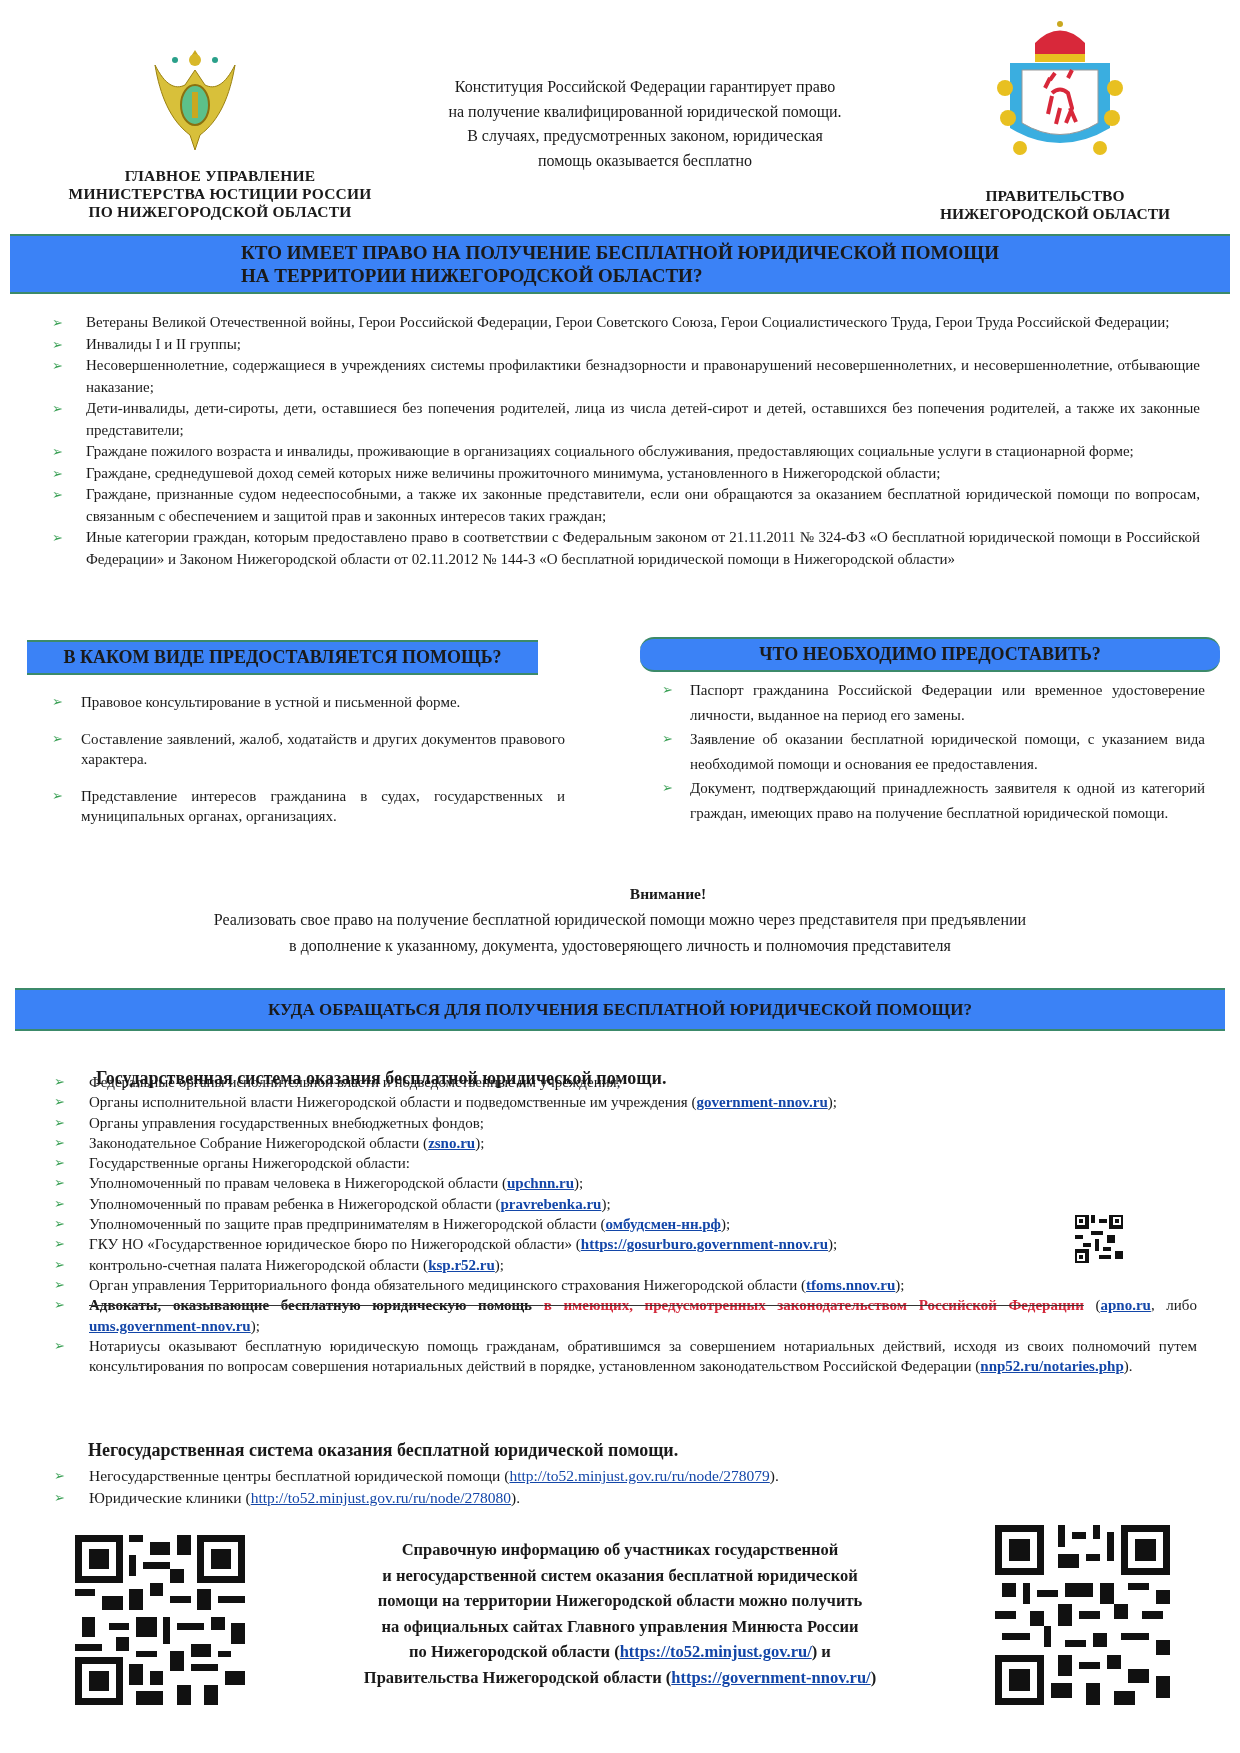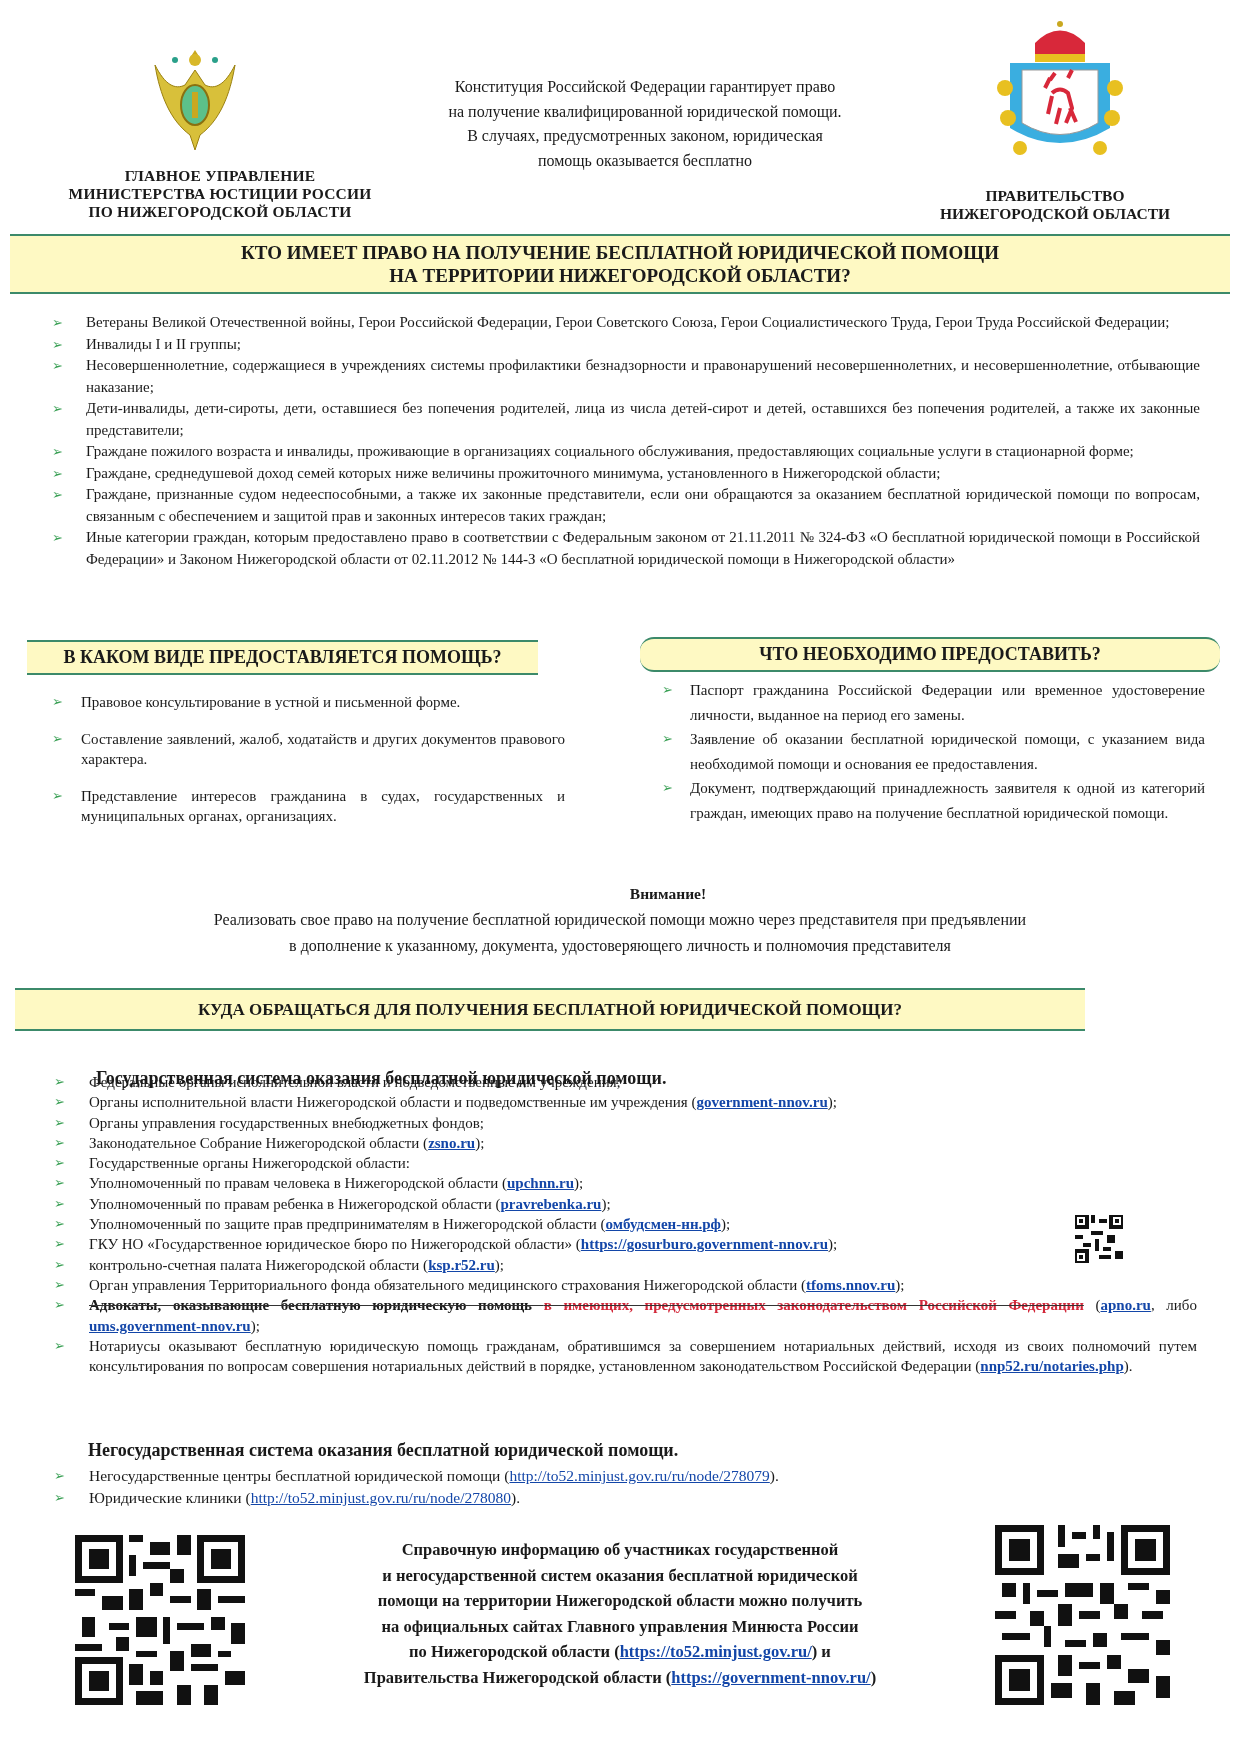--- a/index.html
+++ b/index.html
@@ -10,27 +10,27 @@
   
   .emblem-left { left: 150px; top: 40px; width: 90px; height: 120px; }
   .emblem-right { left: 990px; top: 18px; width: 140px; height: 155px; }
   .org-left { left: 40px; top: 167px; width: 360px; text-align: center; font-weight: bold;
               font-size: 15.5px; line-height: 18px; letter-spacing: 0.2px; }
   .org-right { left: 905px; top: 187px; width: 300px; text-align: center; font-weight: bold;
                font-size: 15.5px; line-height: 18px; }
   .const-text { left: 400px; top: 75px; width: 490px; text-align: center; font-size: 16px; line-height: 24.5px; }
 
   
-  .bar { background: #fef9c3; border-top: 2px solid #3c8a6a; border-bottom: 2px solid #3c8a6a;
-         display: flex; align-items: center; justify-content: center; text-align: center;
+  .bar { background: #3b82f6; border-top: 2px solid #3c8a6a; border-bottom: 2px solid #3c8a6a;
+         display: flex; align-items: center; justify-content: center; 
          font-weight: bold; color: #1a1a1a; box-sizing: border-box; }
   .bar1 { left: 10px; top: 234px; width: 1220px; height: 60px; font-size: 19px; line-height: 23px; }
   .bar2 { left: 27px; top: 640px; width: 511px; height: 35px; font-size: 18px; }
   .bar3 { left: 640px; top: 637px; width: 580px; height: 35px; font-size: 18px; border-radius: 14px; }
-  .bar4 { left: 15px; top: 988px; width: 1070px; height: 43px; font-size: 17px; }
+  .bar4 { left: 15px; top: 988px; width: 1210px; height: 43px; font-size: 17px; }
 
   
   ul.list { list-style: none; margin: 0; padding: 0; }
   ul.list li { position: relative; padding-left: 46px; text-align: justify; }
   ul.list li .bullet { position: absolute; left: 12px; top: 0; color: #3aa055; font-size: 13px; font-family: "DejaVu Sans", sans-serif; }
   .list1 { left: 40px; top: 312px; width: 1160px; font-size: 15px; line-height: 21.5px; }
   .list2 { left: 40px; top: 692px; width: 525px; font-size: 15px; line-height: 20px; }
   .list2 li { margin-bottom: 17px; padding-left: 41px !important; }
   .list3 { left: 650px; top: 678px; width: 555px; font-size: 15px; line-height: 24.5px; }
   .list3 li { padding-left: 40px !important; }

